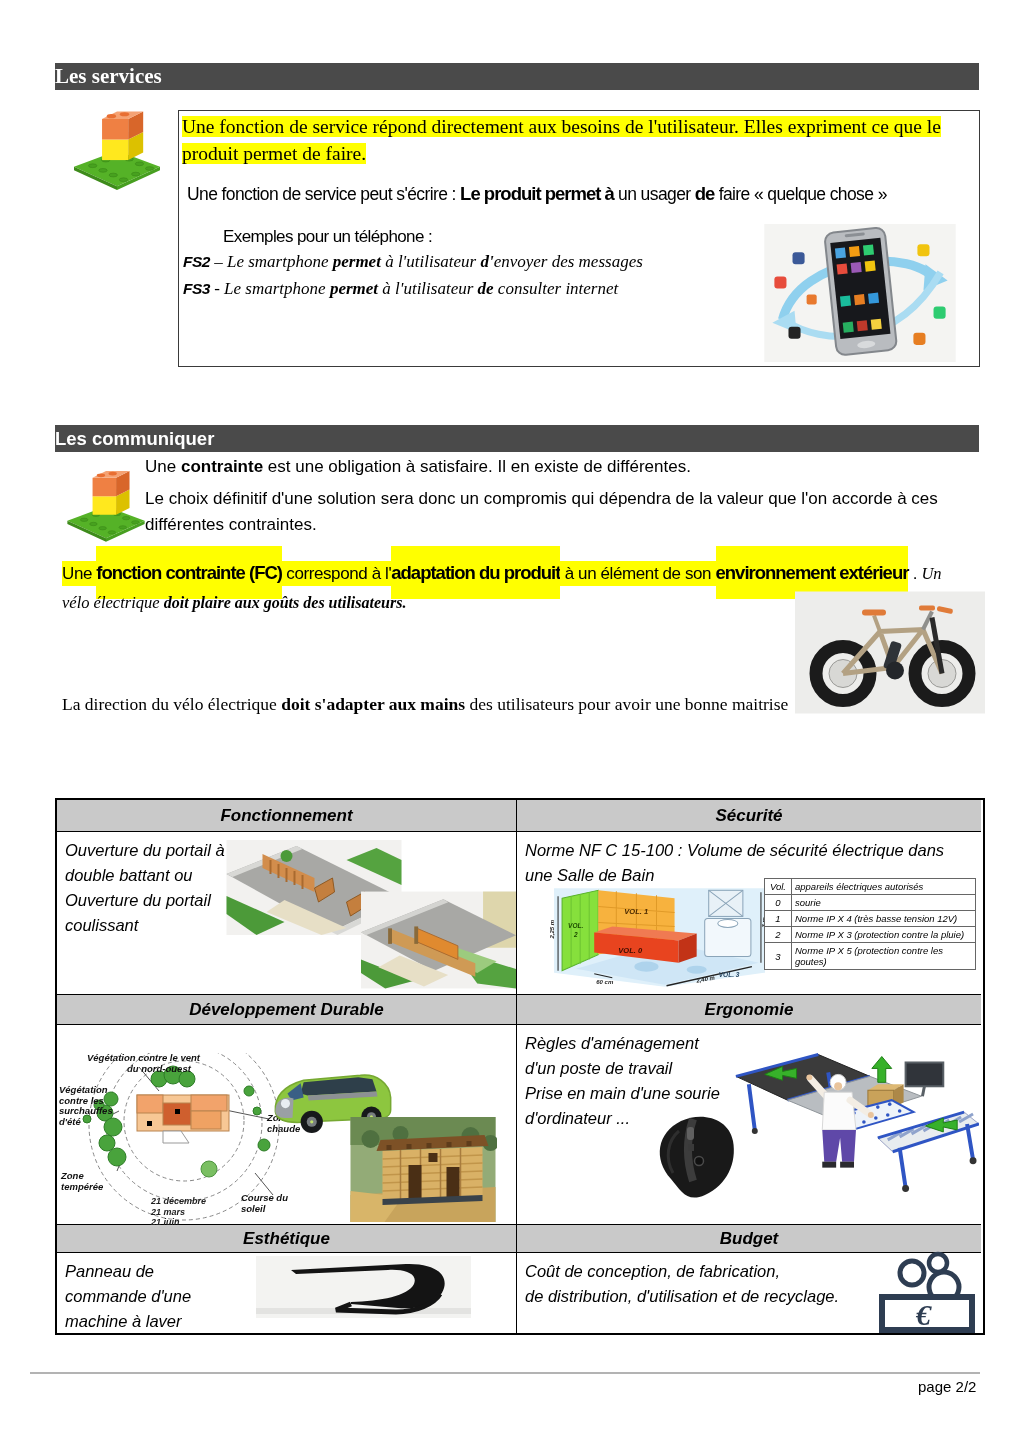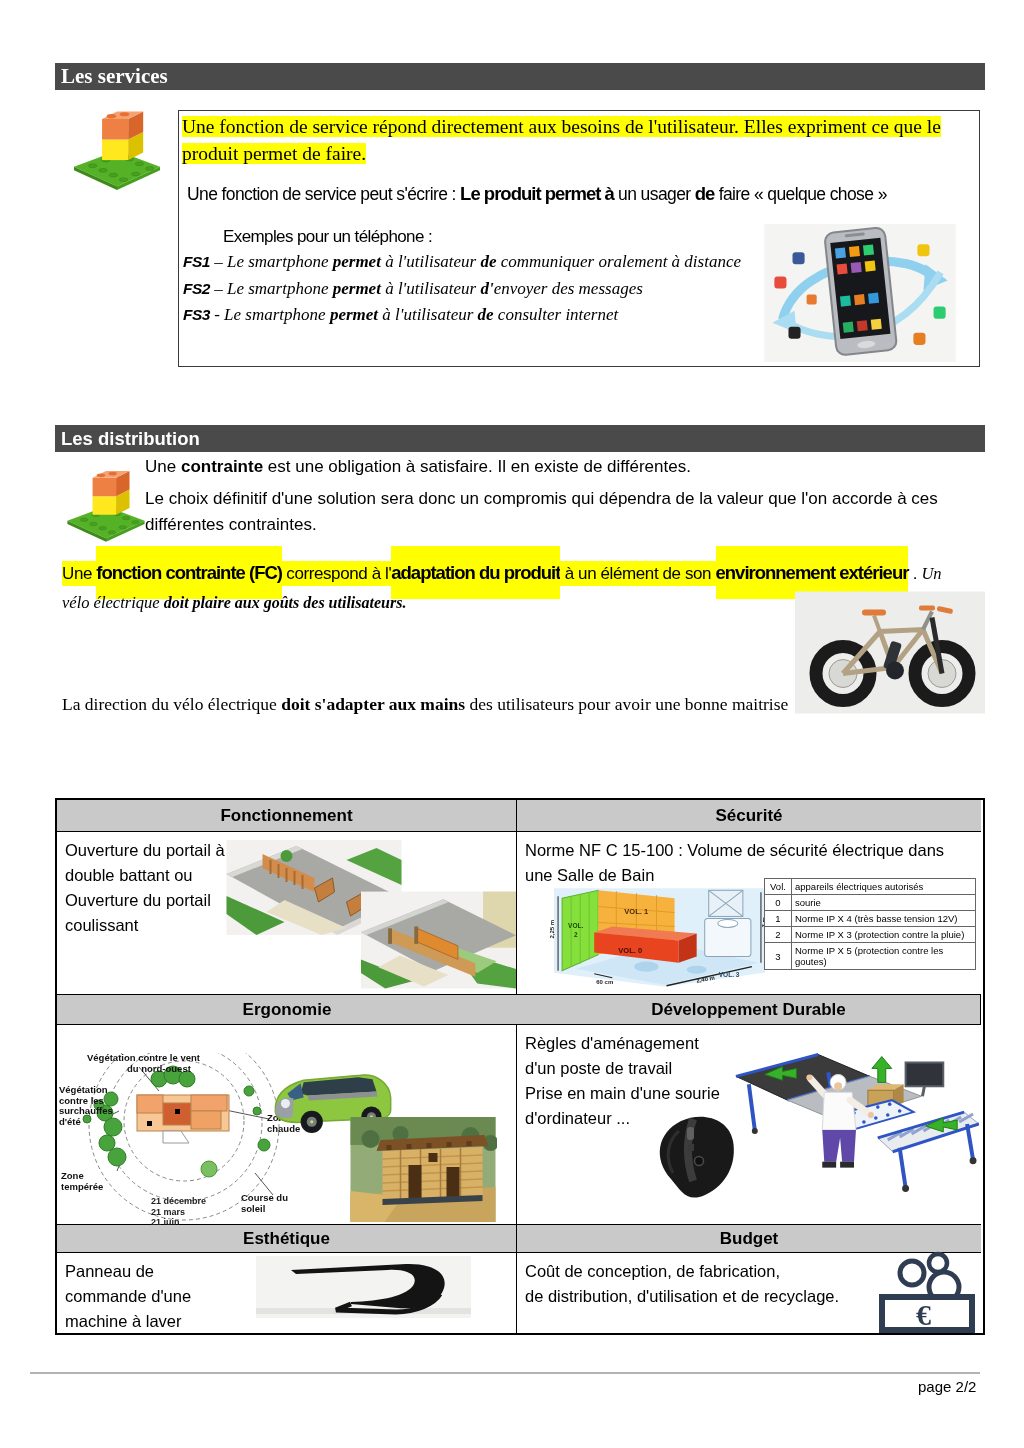--- a/index.html
+++ b/index.html
@@ -1,19 +1,19 @@
 <!DOCTYPE html>
 <html><head>
 <meta charset="utf-8">
 <style>
   html,body{margin:0;padding:0;background:#fff;}
   body{width:1024px;height:1448px;position:relative;font-family:"Liberation Sans",sans-serif;color:#000;overflow:hidden;}
   .abs{position:absolute;}
   
-  .bar{left:55px;width:924px;height:27px;background:#4a4a4a;color:#fff;padding-left:6px;display:flex;align-items:center;}
+  .bar{left:55px;width:924px;height:27px;background:#4a4a4a;color:#fff;display:flex;align-items:center;}
   .bar.serifbar{font-family:"Liberation Serif",serif;font-weight:bold;font-size:21px;}
   .bar.sansbar{font-family:"Liberation Sans",sans-serif;font-weight:bold;font-size:18.5px;}
   
   .svcbox{left:178px;top:110px;width:800px;height:255px;border:1.5px solid #3a3a3a;background:#fff;}
   .def{position:absolute;left:3px;top:2px;width:788px;font-family:"Liberation Serif",serif;font-size:19.5px;line-height:27px;}
   .hl{background:#ffff00;}
   .sentence{position:absolute;left:8px;top:72px;width:780px;font-size:17.5px;letter-spacing:-0.6px;}
   .sentence .b{font-weight:bold;font-size:18.5px;letter-spacing:-1px;}
   .extitle{position:absolute;left:4px;top:116px;font-size:17px;letter-spacing:-0.6px;margin-left:40px;}
   .fslist{position:absolute;left:4px;top:138px;width:590px;font-family:"Liberation Serif",serif;font-style:italic;font-size:17px;line-height:25.5px;}
@@ -25,21 +25,21 @@
   .cintro p{margin:0 0 6px 0;}
   .b{font-weight:bold;}
   .fc{left:62px;top:558px;width:895px;font-size:17px;line-height:29px;letter-spacing:-0.4px;}
   .fc .hb{font-weight:bold;font-size:18.5px;letter-spacing:-1px;background:#ffff00;padding:16px 0;text-align:right;}
   .fc .hn{background:#ffff00;padding:3px 0;}
   .fc .it{font-family:"Liberation Serif",serif;font-style:italic;font-size:16.5px;letter-spacing:0;}
   .fc .itb{font-family:"Liberation Serif",serif;font-style:italic;font-weight:bold;font-size:16px;letter-spacing:0;}
   .dirline{left:62px;top:694px;width:740px;font-family:"Liberation Serif",serif;font-size:17.5px;}
   
   .bigtable{left:55px;top:798px;width:926px;border:2px solid #000;display:grid;grid-template-columns:460px 464px;grid-template-rows:32px 163px 30px 200px 28px 80px;background:#fff;}
-  .tcell{border-bottom:1px solid #000;position:relative;}
+  .tcell{border-bottom:1px solid #000;position:relative;font-style:italic;}
   .lastrow{border-bottom:none;}
   .col1{border-right:1.5px solid #000;}
   .th{background:#c9c9c9;display:flex;align-items:center;justify-content:center;font-weight:bold;font-size:17px;}
   .tc{padding:6px 8px;font-size:16.5px;line-height:25px;}
   .celltext{display:block;}
   .w170{width:175px;}
   .w150{width:160px;}
   .voltable{position:absolute;right:5px;top:46px;width:212px;border-collapse:collapse;font-size:9.5px;line-height:11px;background:#fff;}
   .voltable td{border:1px solid #666;padding:2px 3px;}
   .voltable .vc{width:20px;text-align:center;}
@@ -90,21 +90,20 @@
     <use href="#lego-def"></use>
   </svg>
 
 <div class="abs svcbox">
   <div class="def"><span class="hl">Une fonction de service répond directement aux besoins de l'utilisateur. Elles expriment ce que le produit permet de faire.</span></div>
   <div class="sentence">
     <span>Une fonction de service  peut s'écrire : </span><span class="b">Le produit permet à</span><span> un usager </span><span class="b">de</span><span> faire « quelque chose »</span>
   </div>
   <div class="extitle">Exemples pour un téléphone :</div>
   <div class="fslist">
-    <div class="fsrow"><span class="fsid">FS1</span><span> – </span><span>Le smartphone </span><span class="bi">permet</span><span> à l'utilisateur </span><span class="bi">de</span><span> communiquer oralement à distance</span></div>
     <div class="fsrow"><span class="fsid">FS2</span><span> – </span><span>Le smartphone </span><span class="bi">permet</span><span> à l'utilisateur </span><span class="bi">d'</span><span>envoyer des messages</span></div>
     <div class="fsrow"><span class="fsid">FS3</span><span> - </span><span>Le smartphone </span><span class="bi">permet</span><span> à l'utilisateur </span><span class="bi">de</span><span> consulter internet</span></div>
   </div>
   <svg class="abs" style="left:585px;top:113px" width="192" height="138" viewBox="0 0 190 137">
     <rect width="190" height="137" fill="#f4f4f2"></rect>
     <path d="M18,95 C35,30 150,22 172,58" fill="none" stroke="#8fd0ee" stroke-width="9"></path>
     <polygon points="160,40 182,56 158,66" fill="#8fd0ee"></polygon>
     <path d="M175,48 C130,125 58,120 20,96" fill="none" stroke="#aadcf2" stroke-width="7"></path>
     <polygon points="30,86 8,98 32,108" fill="#aadcf2"></polygon>
     <g transform="rotate(-6 95 70)">
@@ -131,21 +130,21 @@
     <rect x="28" y="28" width="12" height="12" rx="3" fill="#3b5998"></rect>
     <rect x="152" y="20" width="12" height="12" rx="3" fill="#f1c40f"></rect>
     <rect x="168" y="82" width="12" height="12" rx="3" fill="#2ecc71"></rect>
     <rect x="24" y="102" width="12" height="12" rx="3" fill="#222"></rect>
     <rect x="148" y="108" width="12" height="12" rx="3" fill="#e67e22"></rect>
     <rect x="42" y="70" width="10" height="10" rx="2" fill="#e8792e"></rect>
   </svg>
 </div>
 
 <div class="abs bar sansbar" style="top:425px">
-  <span>Les distribution</span>
+  <span>Les communiquer</span>
 </div>
 
 <svg class="abs" style="left:64px;top:458px" width="84" height="90" viewBox="0 0 100 92">
     <use href="#lego-def"></use>
   </svg>
 
 <div class="abs cintro">
   <p><span>Une </span><span class="b">contrainte</span><span> est une obligation à satisfaire. Il en existe de différentes.</span></p>
   <p>Le choix définitif d'une solution sera donc un compromis qui dépendra de la valeur que l'on accorde à ces différentes contraintes.</p>
 </div>
@@ -267,25 +266,25 @@
             <td>Norme IP X 3 (protection contre la pluie)</td>
           </tr>
       <tr>
             <td class="vc">3</td>
             <td>Norme IP X 5 (protection contre les goutes)</td>
           </tr>
     </tbody>
       </table>
   </div>
 
+  <div class="tcell th col1">
+      <span>Développement Durable</span>
+    </div>
   <div class="tcell th">
       <span>Ergonomie</span>
-    </div>
-  <div class="tcell th col1">
-      <span>Développement Durable</span>
     </div>
 
   <div class="tcell tc col1">
     <div class="abs" style="left:2px;top:28px;width:255px;height:170px">
       <svg width="255" height="170" viewBox="0 0 255 170" style="position:absolute;left:0;top:0">
         <circle cx="125" cy="68" r="60" fill="none" stroke="#888" stroke-width="1" stroke-dasharray="4,3"></circle>
         <circle cx="125" cy="70" r="78" fill="none" stroke="#888" stroke-width="1" stroke-dasharray="4,3"></circle>
         <circle cx="125" cy="72" r="95" fill="none" stroke="#888" stroke-width="1" stroke-dasharray="4,3"></circle>
         <path d="M80,14 L100,38 M60,58 L52,62 M58,118 L62,108 M210,66 L152,54 M214,142 L196,120" stroke="#555" stroke-width="1" fill="none"></path>
         <rect x="78" y="42" width="92" height="36" fill="#f7c795" stroke="#b9834f"></rect>

